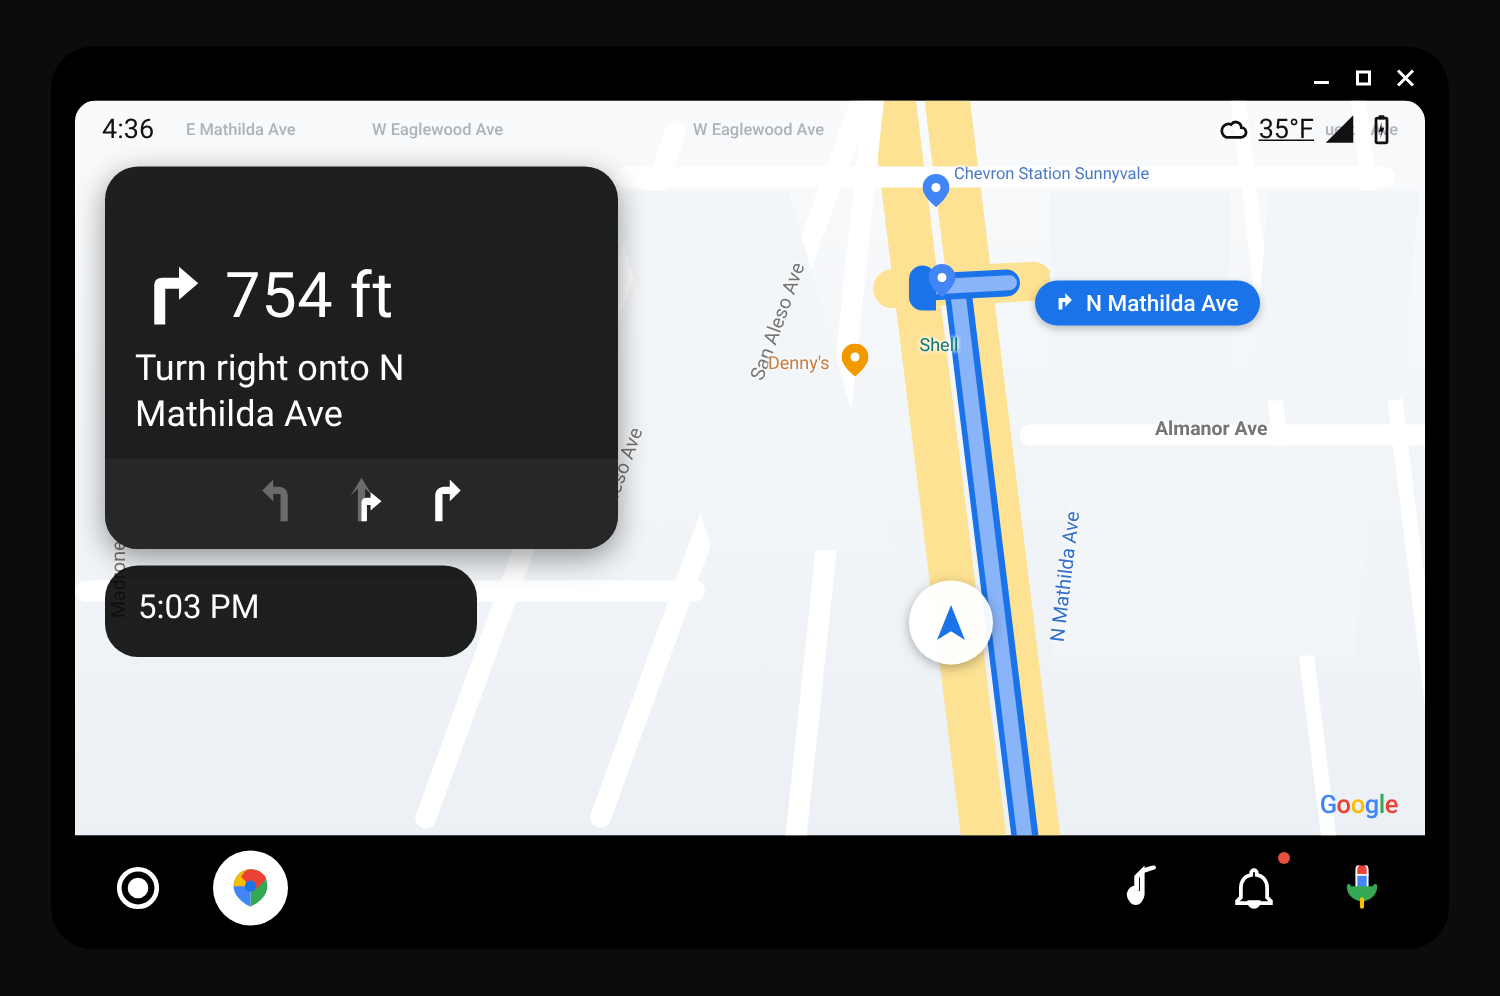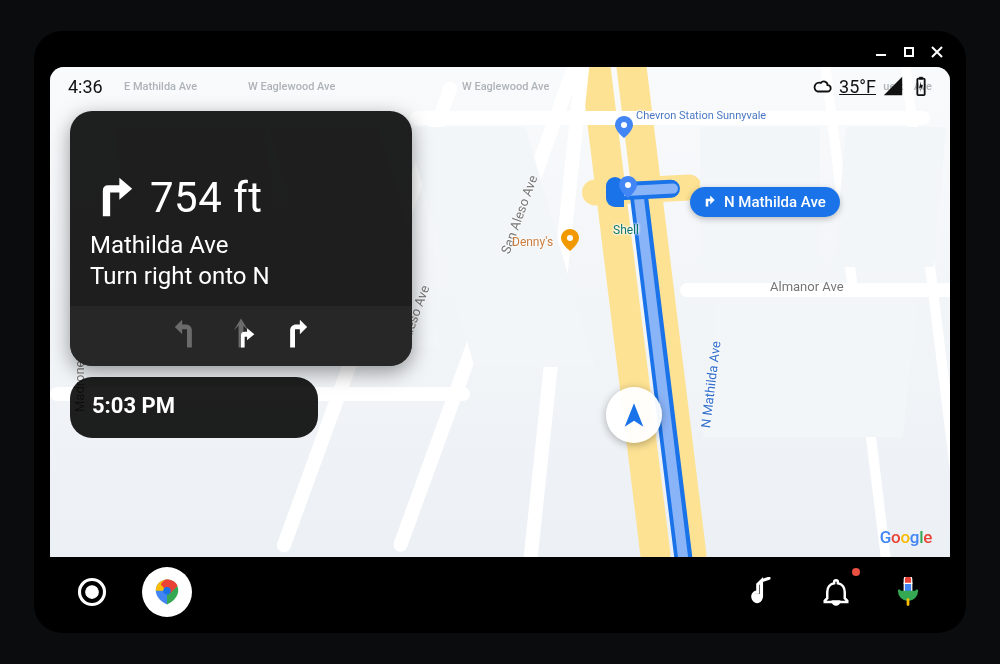--- a/index.html
+++ b/index.html
@@ -95,21 +95,21 @@
     .lane-dim svg { fill:#6b6b6b; }
     .lane-on svg { fill:#fff; }
     .mixlane svg .p1 { fill:#6b6b6b;} .mixlane svg .p2 { fill:#fff;}
 
     
     .trip-card {
       position:absolute; left:20px; top:310px; width:248px;
       background:rgba(0,0,0,0.88); border-radius:22px; color:#fff;
       padding:16px 22px; z-index:6;
     }
-    .trip-eta { font-size:22px; font-weight:700; margin-bottom:4px;}
+    .trip-eta { font-size:22px; font-weight:400; margin-bottom:4px;}
     .trip-sub { font-size:19px; color:#e0e0e0; }
 
     
     .watermark {
       position:absolute; right:18px; bottom:10px; font-size:17px; font-weight:500;
       letter-spacing:-0.3px;
     }
 
     
     .nav-bar {
@@ -184,21 +184,21 @@
       <div class="route-outer" style="left:604px; top:120px; width:18px; height:410px; transform:rotate(-7deg);"></div>
       <div class="route-inner" style="left:608px; top:124px; width:10px; height:406px; transform:rotate(-7deg);"></div>
       <div class="route-outer" style="left:560px; top:114px; width:70px; height:18px; transform:rotate(-3deg);"></div>
       <div class="route-inner" style="left:562px; top:118px; width:66px; height:10px; transform:rotate(-3deg);"></div>
       <div class="route-outer" style="left:556px; top:110px; width:18px; height:30px; border-radius:10px 10px 0 10px;"></div>
     </div>
 
     <div class="road-name" style="top:345px; left:22px; transform:rotate(-90deg); transform-origin:left top;">Madrone Ave</div>
     <div class="road-name" style="top:250px; left:320px; transform:rotate(-70deg);">San Aleso Ave</div>
     <div class="road-name" style="top:140px; left:428px; transform:rotate(-70deg);">San Aleso Ave</div>
-    <div class="road-name" style="top:212px; left:720px;">Almanor Ave</div>
+    <div class="road-name" style="top:212px; left:720px;font-weight:bold;">Almanor Ave</div>
     <div class="road-name" style="top:310px; left:617px; transform:rotate(-83deg); color:#3370cc;">N Mathilda Ave</div>
 
     <div class="poi-pin" style="top:50px; left:564px; background:none;">
       <svg width="18" height="22" viewBox="0 0 18 22">
           <path fill="#4285f4" d="M9 0C4 0 0 4 0 9c0 6 9 13 9 13s9-7 9-13C18 4 14 0 9 0z"></path>
           <circle cx="9" cy="9" r="3" fill="#fff"></circle>
         </svg>
     </div>
     <div class="poi-label" style="top:42px; left:586px; color:#4b78c4; font-size:11px; width:100px; line-height:1.2;text-align:right;">Chevron Station Sunnyvale</div>
 
@@ -251,22 +251,22 @@
 
     <div class="turn-card">
       <div class="turn-main">
         <div class="turn-head">
           <svg viewBox="0 0 24 24">
             <path d="M7 22 V8 C7 6 8 5 10 5 H16 V1 L23 7 L16 13 V9 H11 V22 Z"></path>
           </svg>
           <span class="turn-dist">754 ft</span>
         </div>
         <div class="turn-instr">
+          <div>Turn right onto N</div>
           <div>Mathilda Ave</div>
-          <div>Turn right onto N</div>
         </div>
       </div>
       <div class="lanes">
         <span class="lane lane-dim">
           <svg viewBox="0 0 24 28">
               <path d="M16 26 V12 C16 9 14 7 11 7 H8 V3 L2 9 L8 15 V11 H12 V26 Z"></path>
             </svg>
         </span>
         <span class="lane mixlane">
           <svg viewBox="0 0 24 28">

